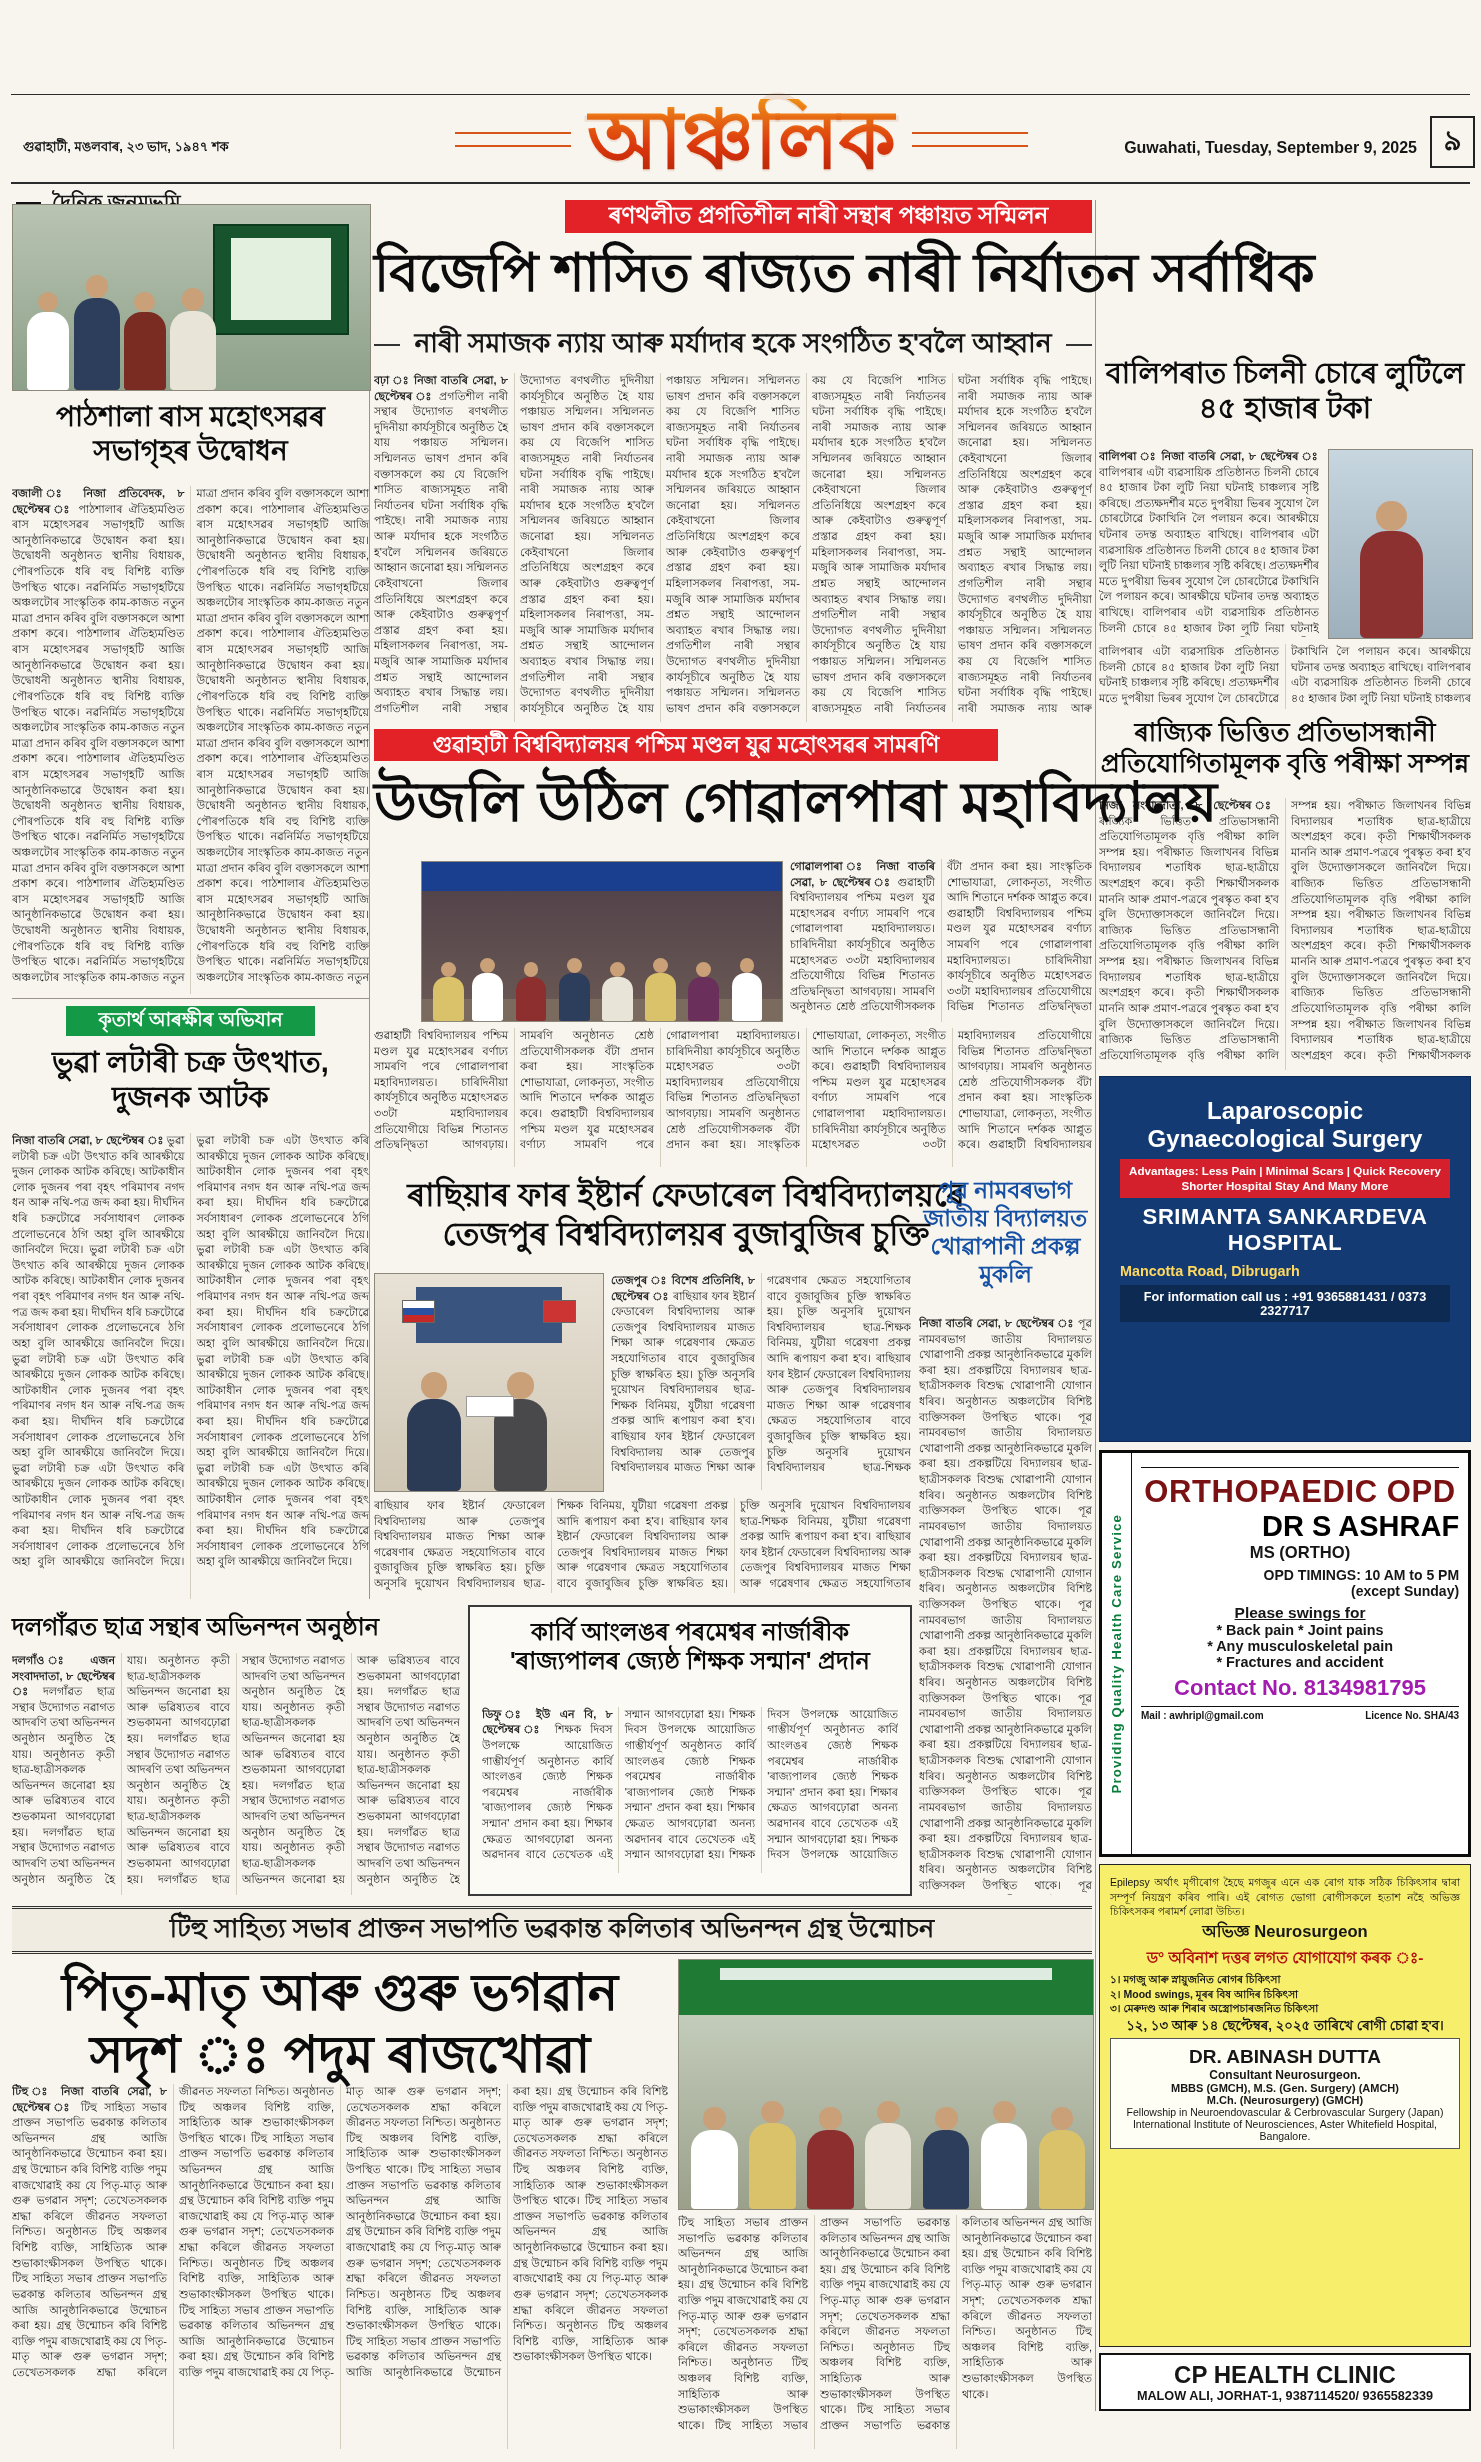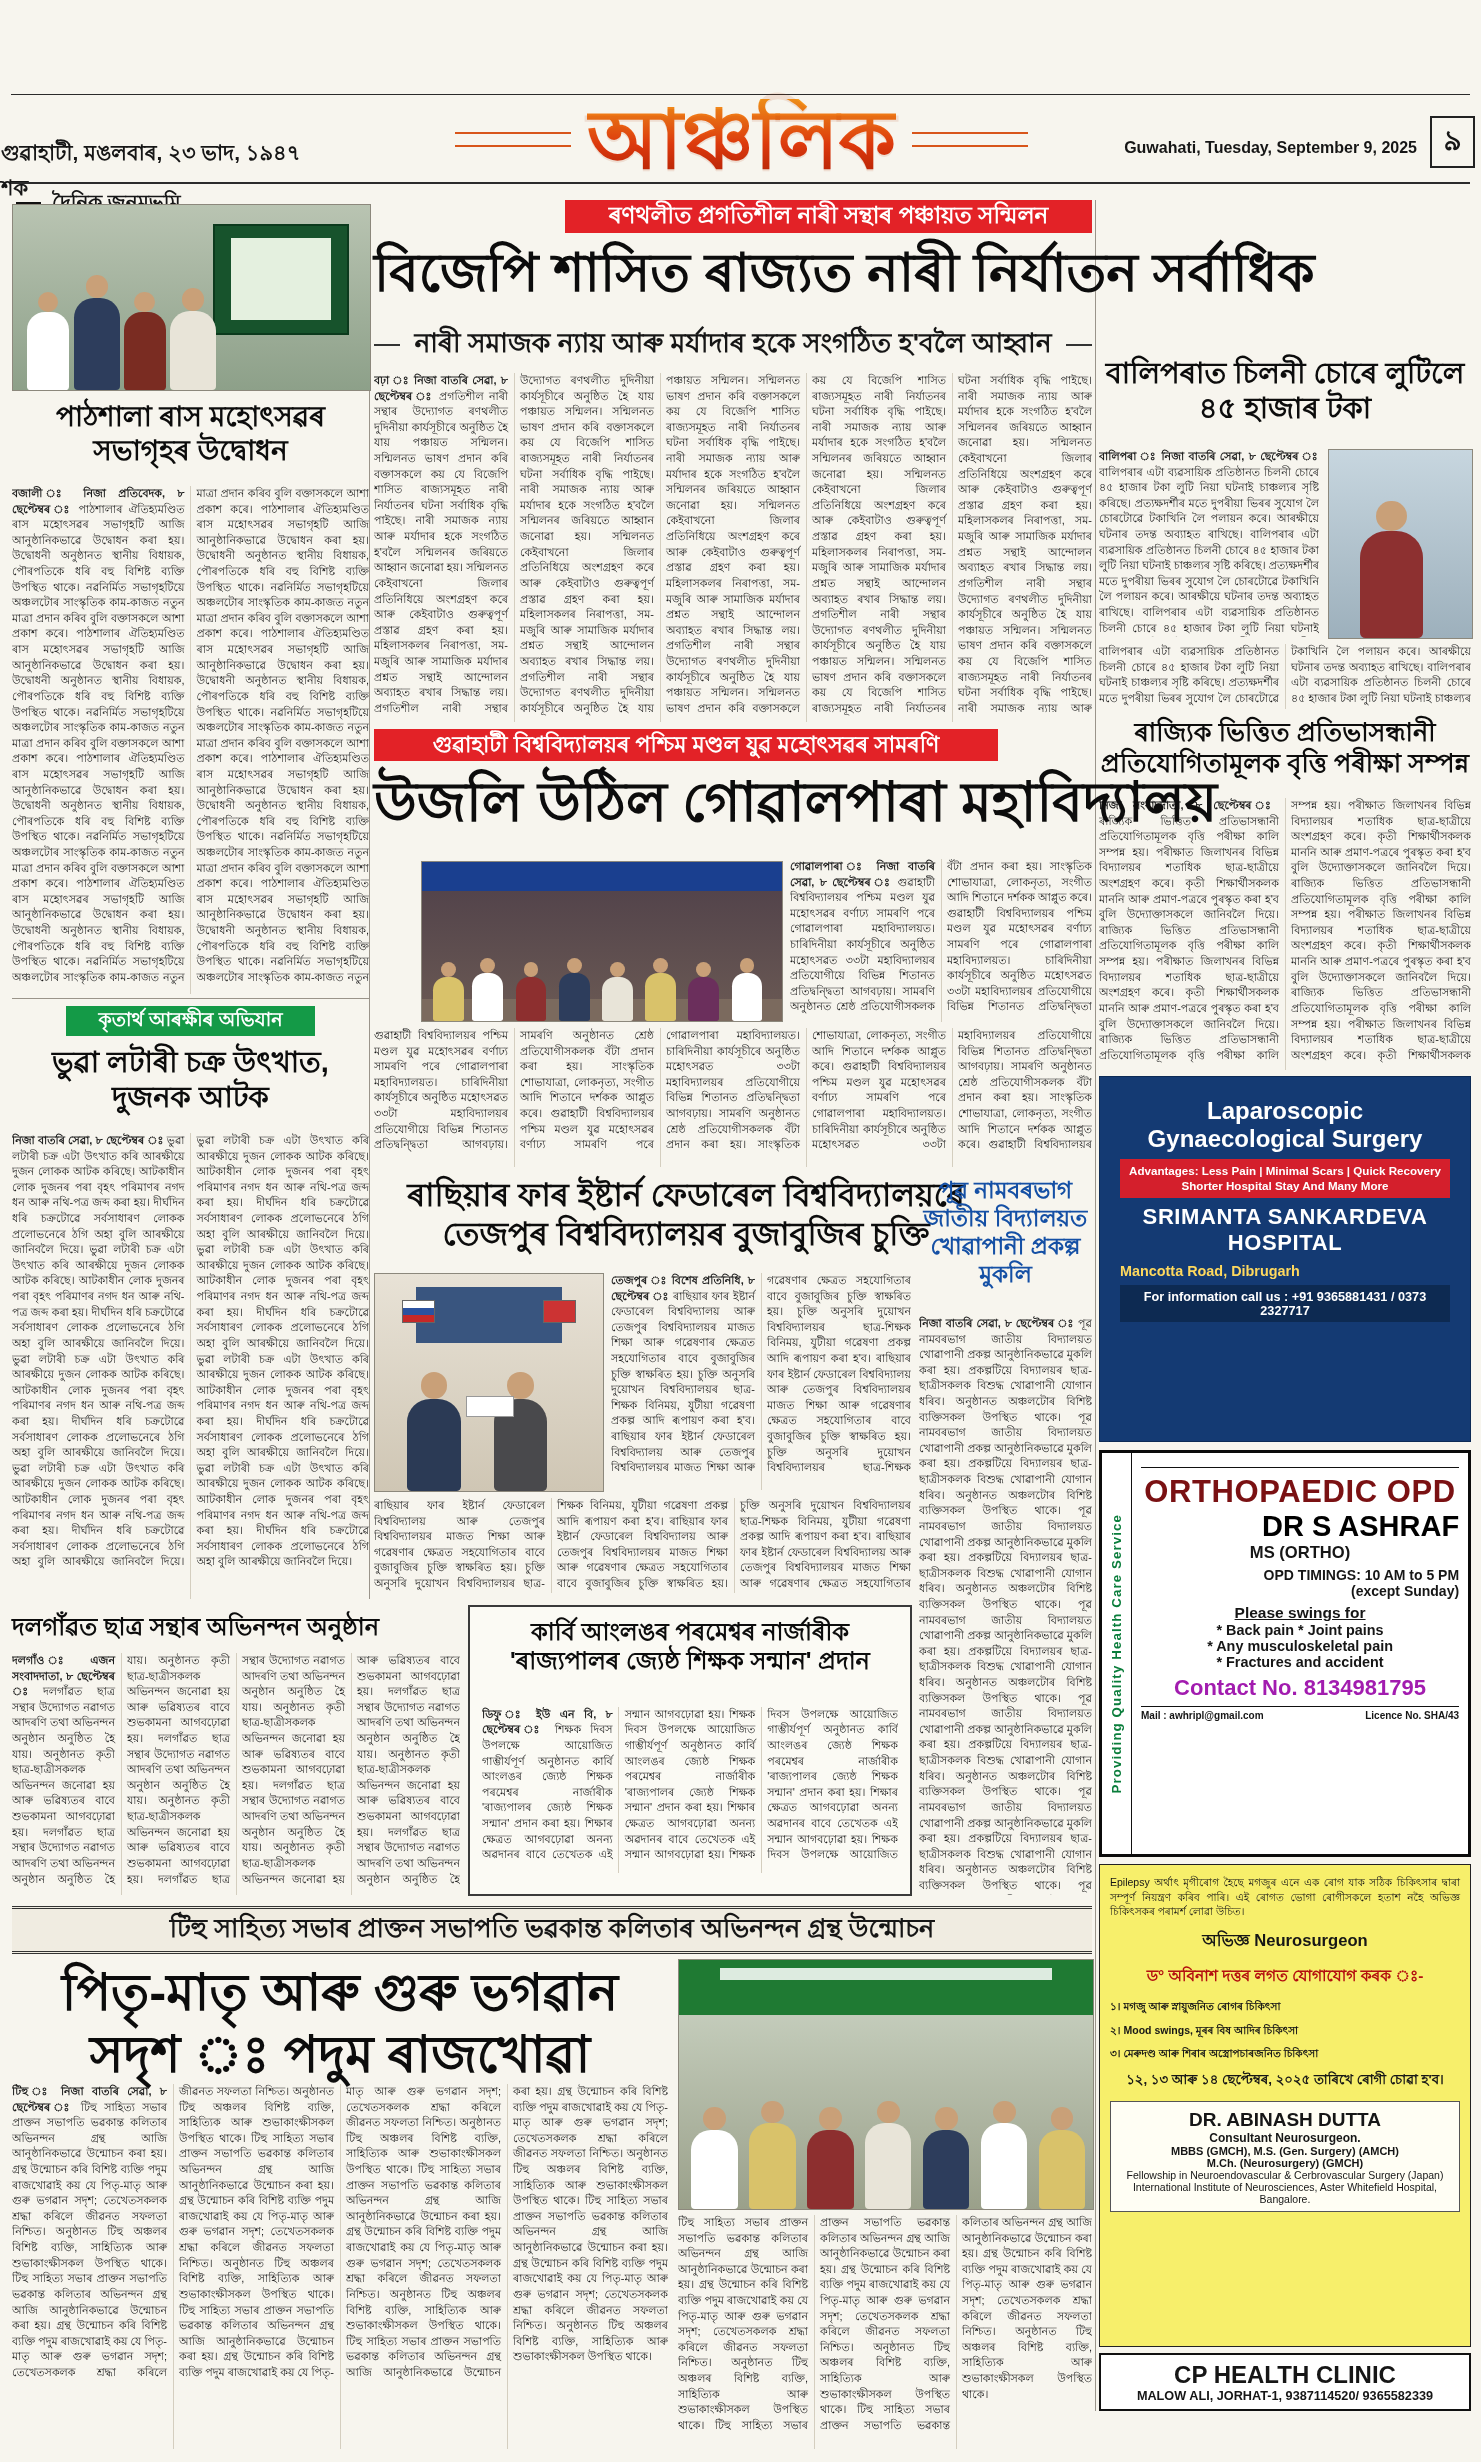--- a/index.html
+++ b/index.html
@@ -65,39 +65,39 @@
   .ad-ortho .addr{font-size:11px;font-weight:700}
   .allwell{font-size:21px;font-weight:800;font-style:italic;color:#1c3fa0;border-bottom:2.8px double #c21a1a;line-height:1}
   .ad-ortho .opd{font-size:31px;font-weight:800;color:#7a1113;text-align:center;letter-spacing:0.6px}
   .ad-ortho .dr{font-size:29px;font-weight:800;color:#000000;text-align:right}
   .ad-ortho .ms{font-size:16.6px;font-weight:800;text-align:center}
   .ad-ortho .tim{font-size:14px;font-weight:700;text-align:right}
   .ad-ortho .consult{font-size:15.5px;font-weight:800;text-decoration:underline;text-align:center}
   .ad-ortho .bul{font-size:14.4px;font-weight:700;text-align:center}
   .ad-ortho .contact{font-size:22px;font-weight:800;color:#a21caf;text-align:center}
   .ad-ortho .foot{display:flex;justify-content:space-between;font-size:10px;font-weight:700;border-top:1.1px solid #111;padding-top:3.3px;margin-top:4.4px}
-  .ad-neuro{background:#f7ef6b;border:1.7px solid #222;padding:10px;display:flex;flex-direction:column;gap:9px}
+  .ad-neuro{background:#f7ef6b;border:1.7px solid #222;padding:10px;display:flex;flex-direction:column;gap:0}
   .ad-neuro .small{font-size:10.5px;line-height:1.4;text-align:justify}
   .ad-neuro .c{text-align:center}
   .ad-neuro .white{background:#fffef4;border:1.1px solid #555;padding:6.6px;text-align:center}
   .ad-clinic{background:#fff;border:2.2px solid #111;display:flex;flex-direction:column;align-items:center;justify-content:center}
   .boxed{border:2.2px solid #3a3a3a;background:#fbfaf4;box-sizing:border-box;padding:10px 12px}
   .banner{border-top:3.3px double #333;border-bottom:3.3px double #333;background:#f0ece1;
           display:flex;align-items:center;justify-content:center;font-weight:800}
 </style>
 </head>
 <body>
 
 <div class="abs" style="left:11px;top:94px;width:1459px;border-top:1.7px solid #2b2b2b"></div>
 <div class="abs mastrow" style="left:354px;top:101px;width:775px;height:77px">
   <div class="wing"></div>
   <div class="mast">আঞ্চলিক</div>
   <div class="wing"></div>
 </div>
-<div class="abs" style="left:1px;top:137px;width:332px;font-size:21px;font-weight:700">গুৱাহাটী, মঙলবাৰ, ২৩ ভাদ, ১৯৪৭ শক</div>
+<div class="abs" style="left:23px;top:137px;width:332px;font-size:13px;font-weight:700">গুৱাহাটী, মঙলবাৰ, ২৩ ভাদ, ১৯৪৭ শক</div>
 <div class="abs" style="left:1068px;top:139px;width:349px;font-size:16px;font-weight:700;text-align:right">Guwahati, Tuesday, September 9, 2025</div>
 <div class="abs pagebox" style="left:1430px;top:116px;width:41px;height:48px">৯</div>
 <div class="abs" style="left:11px;top:182px;width:1459px;border-top:2.8px double #2b2b2b"></div>
 <div class="abs edition" style="left:15.5px;top:187px;width:332px">
   <span>দৈনিক জনমভূমি</span>
 </div>
 
 <div class="abs rule-v" style="left:369px;top:204px;height:1395px"></div>
 <div class="abs rule-v" style="left:1095px;top:200px;height:2211px"></div>
 

